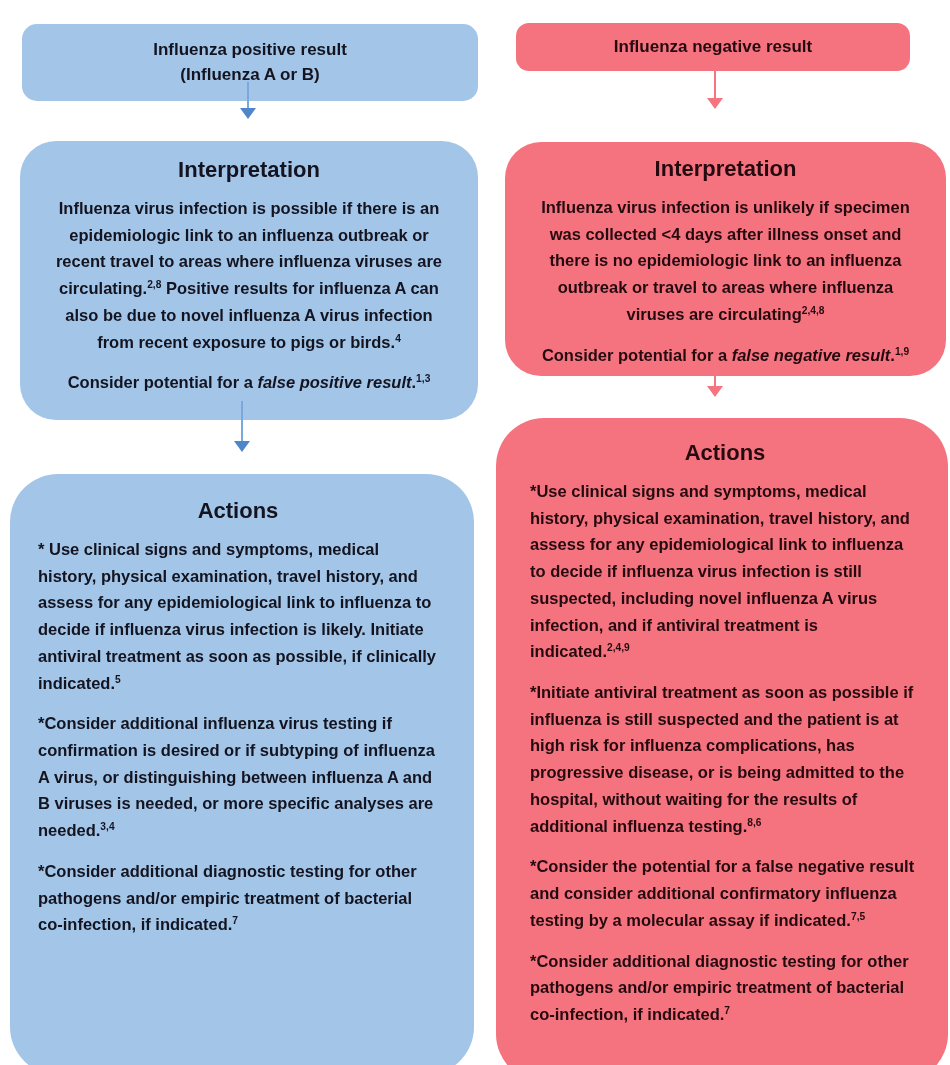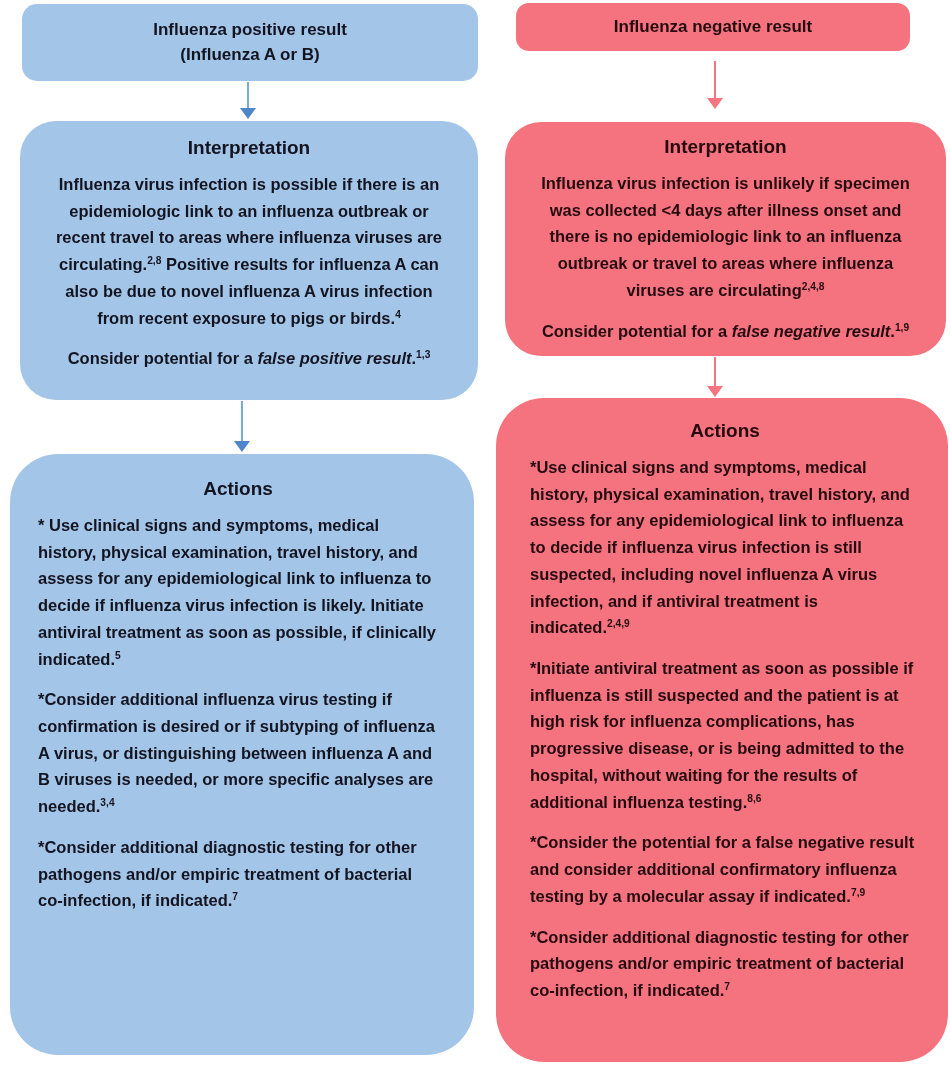--- a/index.html
+++ b/index.html
@@ -11,20 +11,21 @@
   .stage {
     position: relative;
     width: 950px;
     height: 1065px;
     overflow: hidden;
     font-weight: bold;
   }
   .box {
     position: absolute;
     box-sizing: border-box;
+    margin-top: 20px;
   }
   
   .pos .box { background: var(--positive-box); color: var(--positive-text); }
   .pos-header {
     left: 22px; top: 4px; width: 456px; height: 77px;
     border-radius: 15px;
     display: flex; flex-direction: column; justify-content: center; align-items: center;
     font-size: 17px; line-height: 1.45; text-align: center;
   }
   .pos-interp {
@@ -55,21 +56,21 @@
   }
   .neg-actions {
     left: 496px; top: 398px; width: 452px; height: 664px;
     border-radius: 48px;
     padding: 22px 28px 10px 34px;
     text-align: left;
   }
   
   .box-title {
     text-align: center;
-    font-size: 19px;
+    font-size: 22px;
     margin: 0 0 12px 0;
   }
   .box-text p {
     margin: 0 0 14px 0;
     font-size: 16.5px;
     line-height: 1.62;
   }
   .box-text sup {
     font-size: 0.62em;
     line-height: 0;
@@ -158,19 +159,19 @@
     <div class="arrow arrow-neg arrow-neg-2">
       <div class="shaft"></div>
       <div class="head"></div>
     </div>
 
     <div class="box neg-actions">
       <h2 class="box-title">Actions</h2>
       <div class="box-text">
           <p><span>*Use clinical signs and symptoms, medical history, physical examination, travel history, and assess for any epidemiological link to influenza to decide if influenza virus infection is still suspected, including novel influenza A virus infection, and if antiviral treatment is indicated.</span><sup>2,4,9</sup></p>
           <p><span>*Initiate antiviral treatment as soon as possible if influenza is still suspected and the patient is at high risk for influenza complications, has progressive disease, or is being admitted to the hospital, without waiting for the results of additional influenza testing.</span><sup>8,6</sup></p>
-          <p><span>*Consider the potential for a false negative result and consider additional confirmatory influenza testing by a molecular assay if indicated.</span><sup>7,9</sup></p>
+          <p><span>*Consider the potential for a false negative result and consider additional confirmatory influenza testing by a molecular assay if indicated.</span><sup>7,5</sup></p>
           <p><span>*Consider additional diagnostic testing for other pathogens and/or empiric treatment of bacterial co-infection, if indicated.</span><sup>7</sup></p>
         </div>
     </div>
   </div>
 
 </div>
 
 </body></html>

